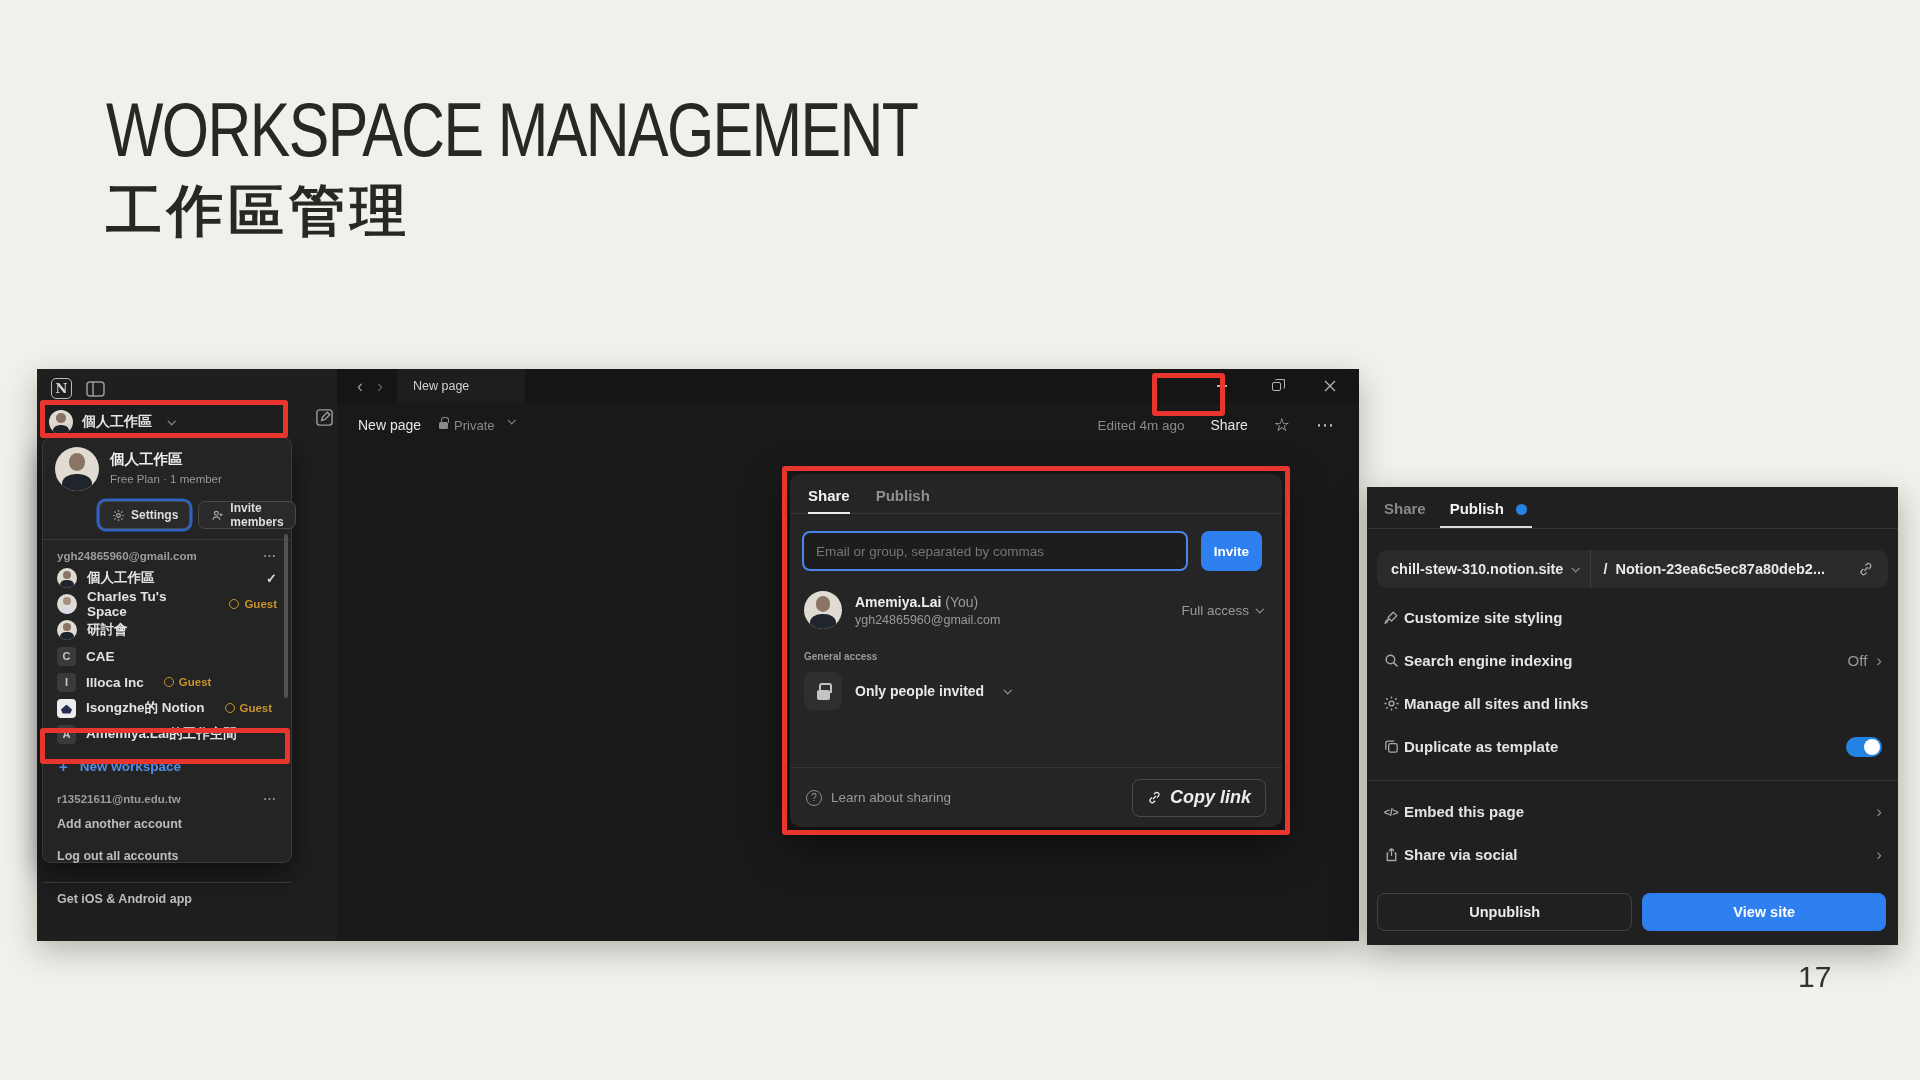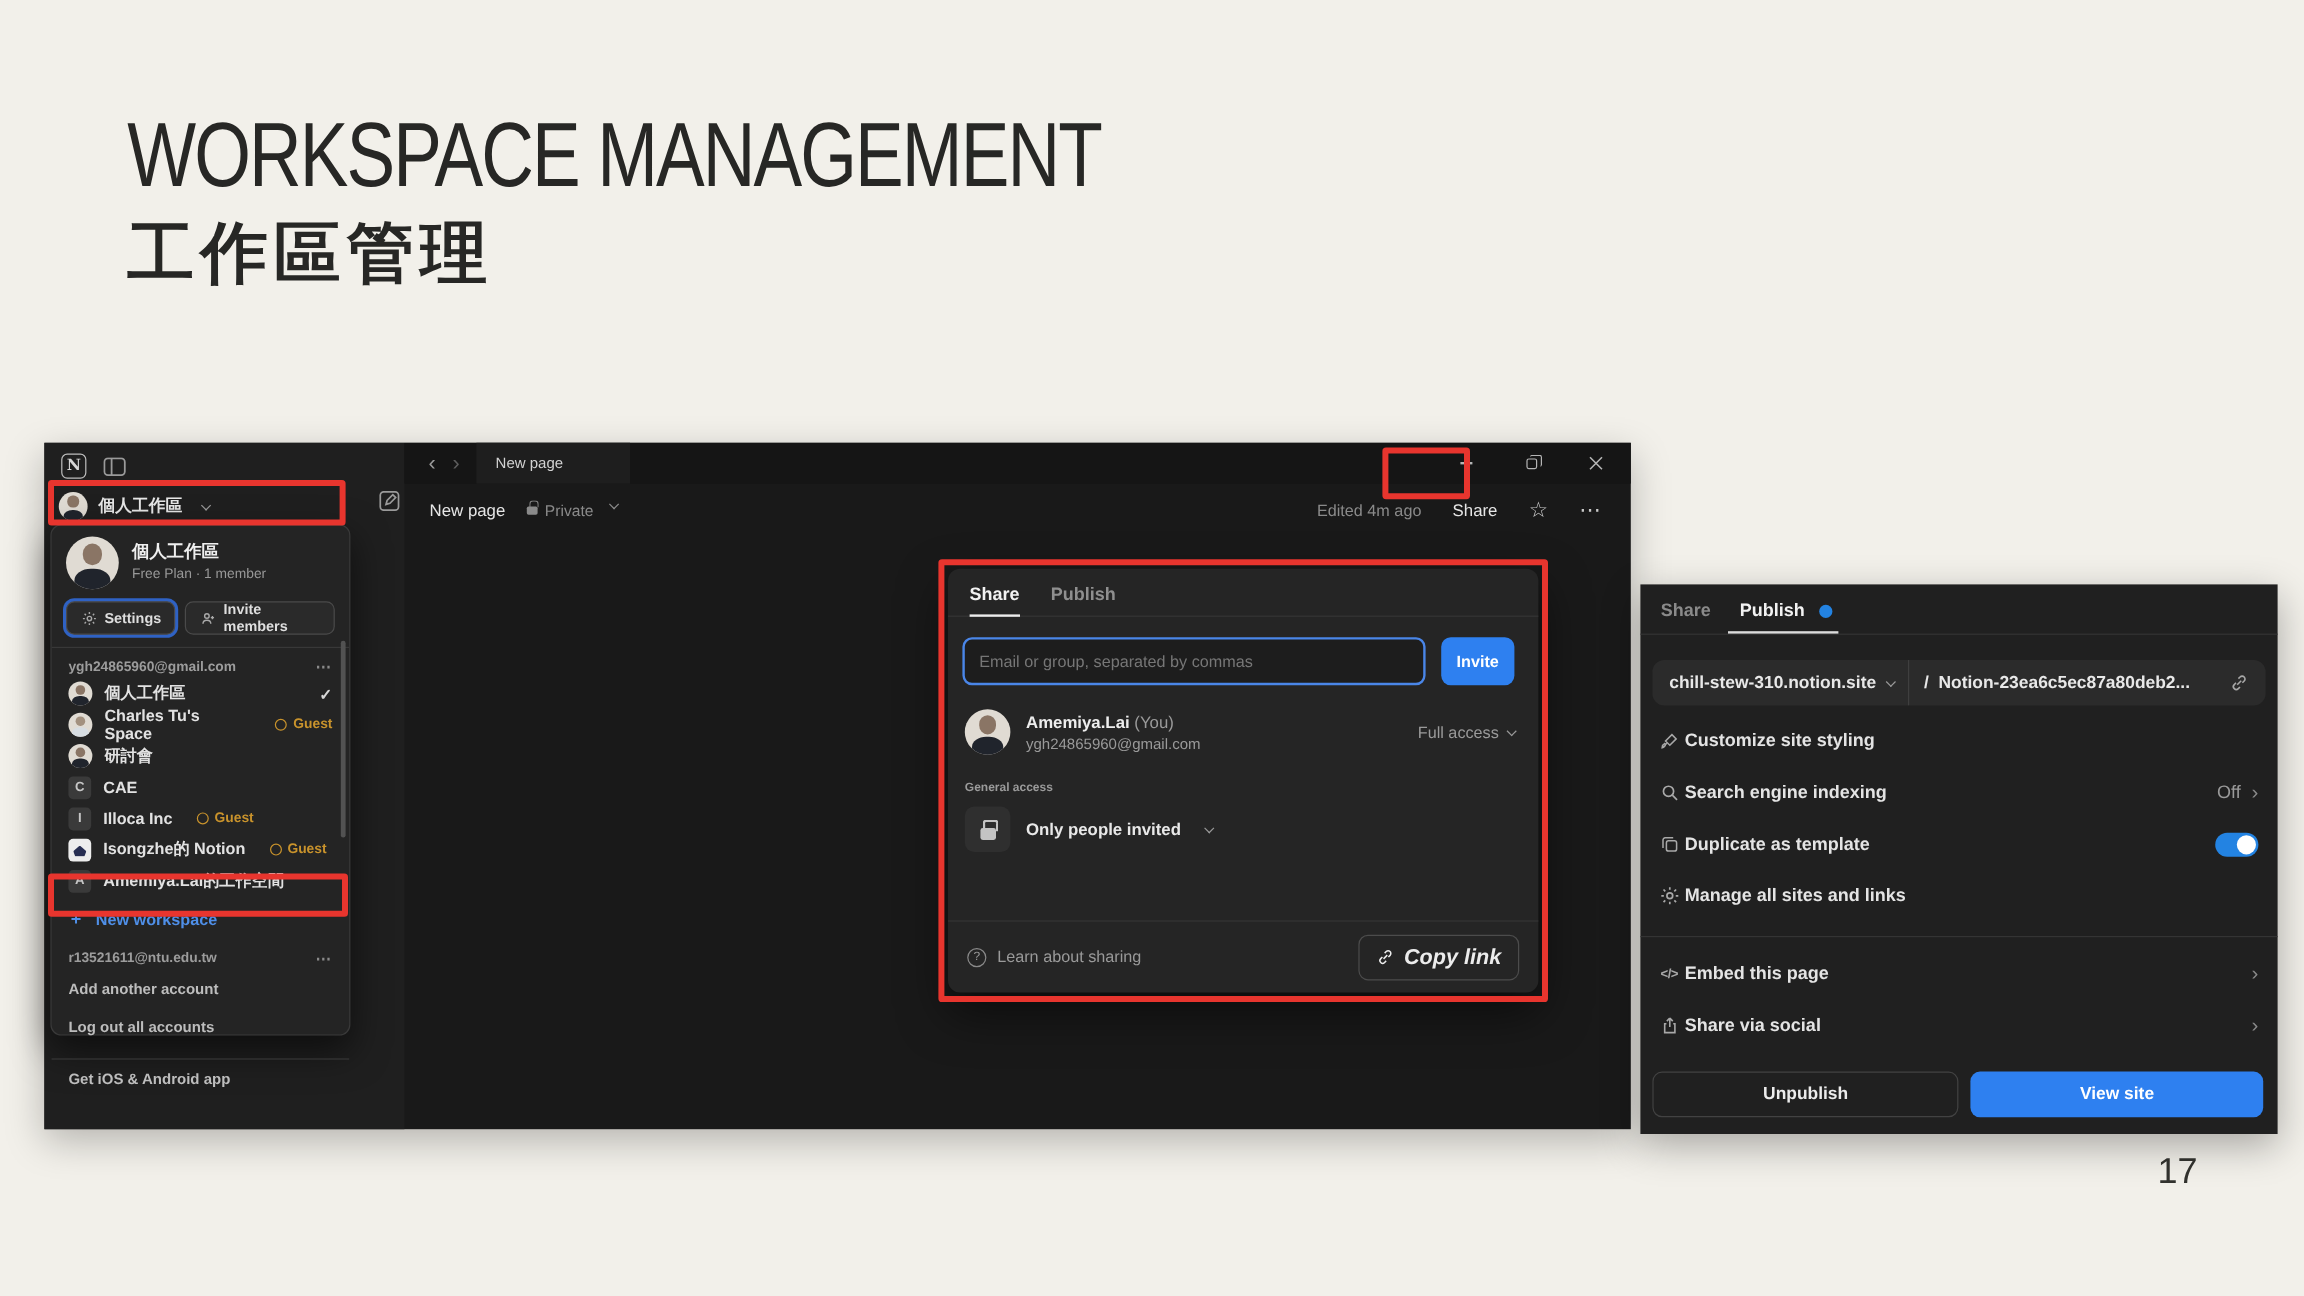--- a/index.html
+++ b/index.html
@@ -87,21 +87,21 @@
   
   .ws-menu { left:5px; top:68px; width:250px; height:426px; background:#242424; border:1px solid #3a3a3a;
              border-radius:9px; box-shadow:0 12px 30px rgba(0,0,0,.55); z-index:20; font-size:13px; }
   .wsm-head { display:flex; gap:11px; padding:9px 12px 0 12px; align-items:flex-start; }
   .wsm-name { color:#efefef; font-weight:700; font-size:14.5px; margin-top:3px; }
   .wsm-plan { color:#989898; font-size:11.5px; margin-top:4px; }
   .wsm-btns { display:flex; gap:8px; padding:10px 12px 0 12px; }
   .wsm-btn { height:28px; display:flex; align-items:center; gap:6px; padding:0 11px;
              border:1px solid #4a4a4a; border-radius:7px; background:#2a2a2a; color:#dedede;
              font-size:12px; font-weight:700; }
-  .wsm-btn.focused { box-shadow:0 0 0 2.5px #2f62c4; }
+  .wsm-btn.focused { box-shadow:0 0 0 2.5px #2f62c4;margin-left:44px; }
   .wsm-div { height:1px; background:#383838; margin:10px 0 0 0; }
   .acct-row { display:flex; align-items:center; padding:8px 14px 2px 14px; color:#9c9c9c; font-size:11.5px; font-weight:700; }
   .acct-row .more { font-size:13px; margin-left:auto; color:#8a8a8a; }
   .ws-row { height:26px; display:flex; align-items:center; gap:10px; padding:0 14px; color:#e2e2e2; font-size:13.5px; font-weight:600; }
   .ws-row .check { margin-left:auto; color:#d8d8d8; font-size:13px; }
   .tile { width:19px; height:19px; border-radius:4px; background:#3a3a3a; color:#c6c6c6; font-size:11px; font-weight:700;
           display:flex; align-items:center; justify-content:center; flex:none; }
   .tile.white { background:#ededed; position:relative; overflow:hidden; }
   .tile.white::after { content:""; position:absolute; left:4px; top:6px; width:11px; height:9px; background:#272e52;
           clip-path:polygon(50% 0,100% 55%,85% 100%,15% 100%,0 55%); }
@@ -456,37 +456,37 @@
     </span>
     <span>Search engine indexing</span>
     <span class="pn-right">
         <span>Off</span>
       <span class="chevR">›</span>
       </span>
   </div>
 
   <div class="pn-row">
     <span class="pn-icon">
+      <svg width="17" height="17" viewBox="0 0 24 24" stroke="currentColor" stroke-width="2" fill="none">
+        <circle cx="12" cy="12" r="3.4"></circle>
+        <path d="M12 2v3M12 19v3M2 12h3M19 12h3M4.6 4.6l2.1 2.1M17.3 17.3l2.1 2.1M19.4 4.6l-2.1 2.1M6.7 17.3l-2.1 2.1"></path>
+      </svg>
+    </span>
+    <span>Manage all sites and links</span>
+  </div>
+
+  <div class="pn-row">
+    <span class="pn-icon">
       <svg width="17" height="17" viewBox="0 0 24 24" stroke="currentColor" stroke-width="1.8" fill="none">
         <rect x="8" y="8" width="12" height="12" rx="2.5"></rect>
           <path d="M16 4.5H6.5A2.5 2.5 0 0 0 4 7v9.5"></path>
       </svg>
     </span>
     <span>Duplicate as template</span>
     <span class="toggle"></span>
-  </div>
-
-  <div class="pn-row">
-    <span class="pn-icon">
-      <svg width="17" height="17" viewBox="0 0 24 24" stroke="currentColor" stroke-width="2" fill="none">
-        <circle cx="12" cy="12" r="3.4"></circle>
-        <path d="M12 2v3M12 19v3M2 12h3M19 12h3M4.6 4.6l2.1 2.1M17.3 17.3l2.1 2.1M19.4 4.6l-2.1 2.1M6.7 17.3l-2.1 2.1"></path>
-      </svg>
-    </span>
-    <span>Manage all sites and links</span>
   </div>
 
   <div class="pn-divider" style="margin-top:12px"></div>
 
   <div class="pn-row" style="margin-top:9px">
     <span class="pn-icon code-ic">&lt;/&gt;</span>
     <span>Embed this page</span>
     <span class="pn-right">
         <span class="chevR">›</span>
       </span>

